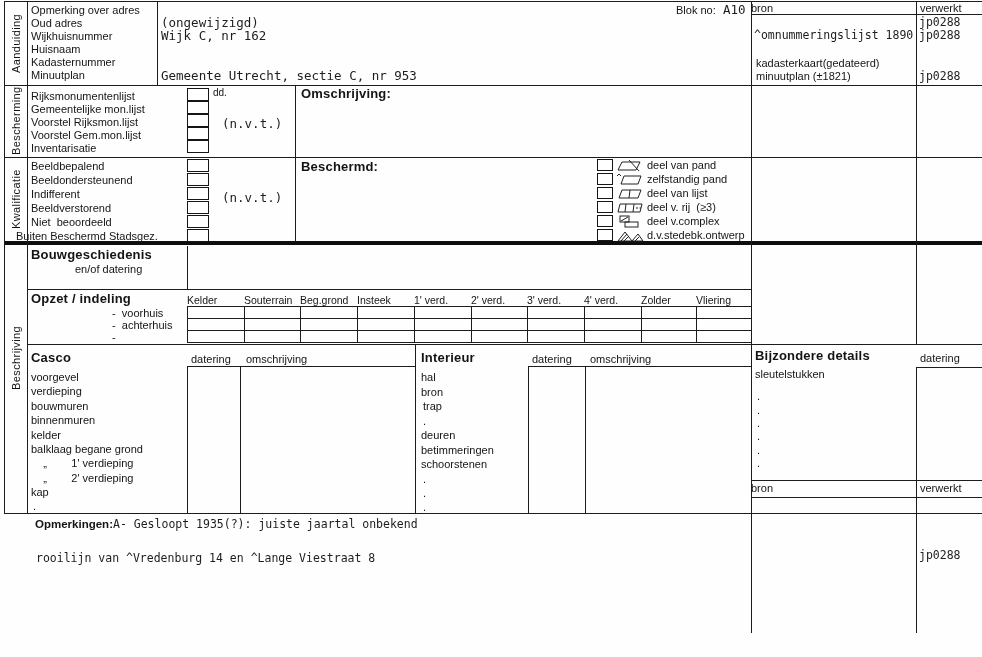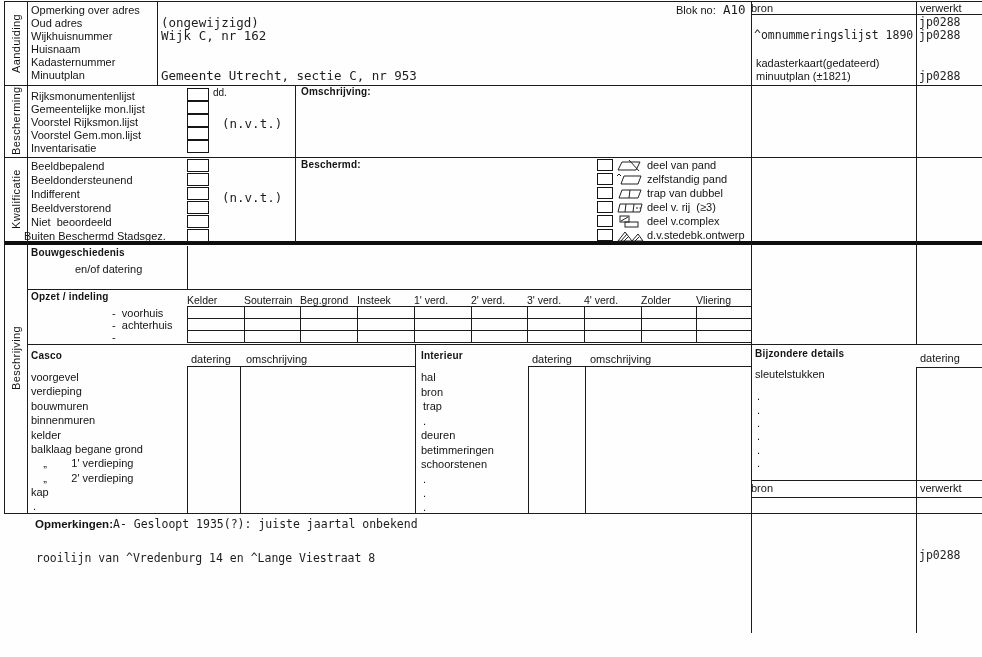--- a/index.html
+++ b/index.html
@@ -5,21 +5,21 @@
   html,body{margin:0;padding:0;background:#fff;}
   .canvas{position:relative;width:982px;height:657px;background:#fefefe;
           font-family:"Liberation Sans",sans-serif;color:#141414;overflow:hidden;}
   .grid{position:absolute;left:0;top:0;}
   .grid line{stroke:#1c1c1c;stroke-width:1;}
   .grid rect{fill:#0e0e0e;}
   .t{position:absolute;white-space:pre;font-size:11px;line-height:12px;}
   .t10{position:absolute;white-space:pre;font-size:10.5px;line-height:11px;}
   .small{font-size:10px;}
   .b{font-weight:bold;}
-  .h{position:absolute;white-space:pre;font-size:10px;font-weight:bold;letter-spacing:.2px;}
+  .h{position:absolute;white-space:pre;font-size:13px;font-weight:bold;letter-spacing:.2px;}
   .m{position:absolute;white-space:pre;font-family:"DejaVu Sans Mono","Liberation Mono",monospace;
      font-size:12.5px;line-height:13px;color:#1d1d1d;}
   .m2{position:absolute;white-space:pre;font-family:"DejaVu Sans Mono","Liberation Mono",monospace;
      font-size:11.5px;line-height:13px;color:#1d1d1d;}
   .cb{position:absolute;border:1.5px solid #161616;background:#fff;box-sizing:border-box;}
   .vlabel{position:absolute;writing-mode:vertical-rl;transform:rotate(180deg);
           display:flex;align-items:center;justify-content:center;
           font-size:11px;letter-spacing:.4px;}
   .icon{position:absolute;}
   .icon path,.icon line,.icon rect{stroke:#222;stroke-width:1;fill:none;}
@@ -115,21 +115,21 @@
   <div class="cb" style="left:187px;top:140px;width:22px;height:13px"></div>
   <span class="t small" style="left:213px;top:87px">dd.</span>
   <span class="m" style="left:222px;top:117px">(n.v.t.)</span>
   <span class="h" style="left:301px;top:86px">Omschrijving:</span>
 
   <span class="t" style="left:31px;top:160px">Beeldbepalend</span>
   <span class="t" style="left:31px;top:174px">Beeldondersteunend</span>
   <span class="t" style="left:31px;top:188px">Indifferent</span>
   <span class="t" style="left:31px;top:202px">Beeldverstorend</span>
   <span class="t" style="left:31px;top:216px">Niet  beoordeeld</span>
-  <span class="t" style="left:24px;top:230px">Buiten Beschermd Stadsgez.</span>
+  <span class="t" style="left:16px;top:230px">Buiten Beschermd Stadsgez.</span>
   <div class="cb" style="left:187px;top:159px;width:22px;height:13px"></div>
   <div class="cb" style="left:187px;top:173px;width:22px;height:13px"></div>
   <div class="cb" style="left:187px;top:187px;width:22px;height:13px"></div>
   <div class="cb" style="left:187px;top:201px;width:22px;height:13px"></div>
   <div class="cb" style="left:187px;top:215px;width:22px;height:13px"></div>
   <div class="cb" style="left:187px;top:229px;width:22px;height:13px"></div>
   <span class="m" style="left:222px;top:191px">(n.v.t.)</span>
   <span class="h" style="left:301px;top:159px">Beschermd:</span>
 
   <div class="cb" style="left:597px;top:159px;width:16px;height:12px"></div>
@@ -165,21 +165,21 @@
   <svg class="icon" style="left:616px;top:229px" width="28" height="13">
     <path d="M2 12 L9 3 L16 12 Z"></path>
       <path d="M16 12 L22 5 L27 12 Z"></path>
       <line x1="5" y1="12" x2="11" y2="5"></line>
       <line x1="8" y1="12" x2="13" y2="7"></line>
       <line x1="19" y1="12" x2="23" y2="8"></line>
   </svg>
 
   <span class="t" style="left:647px;top:159px">deel van pand</span>
   <span class="t" style="left:647px;top:173px">zelfstandig pand</span>
-  <span class="t" style="left:647px;top:187px">trap van dubbel</span>
+  <span class="t" style="left:647px;top:187px">deel van lijst</span>
   <span class="t" style="left:647px;top:201px">deel v. rij  (≥3)</span>
   <span class="t" style="left:647px;top:215px">deel v.complex</span>
   <span class="t" style="left:647px;top:229px">d.v.stedebk.ontwerp</span>
 
   <span class="h" style="left:31px;top:247px">Bouwgeschiedenis</span>
   <span class="t" style="left:75px;top:263px">en/of datering</span>
 
   <span class="h" style="left:31px;top:291px">Opzet / indeling</span>
   <span class="t" style="left:112px;top:307px">-  voorhuis</span>
   <span class="t" style="left:112px;top:319px">-  achterhuis</span>

